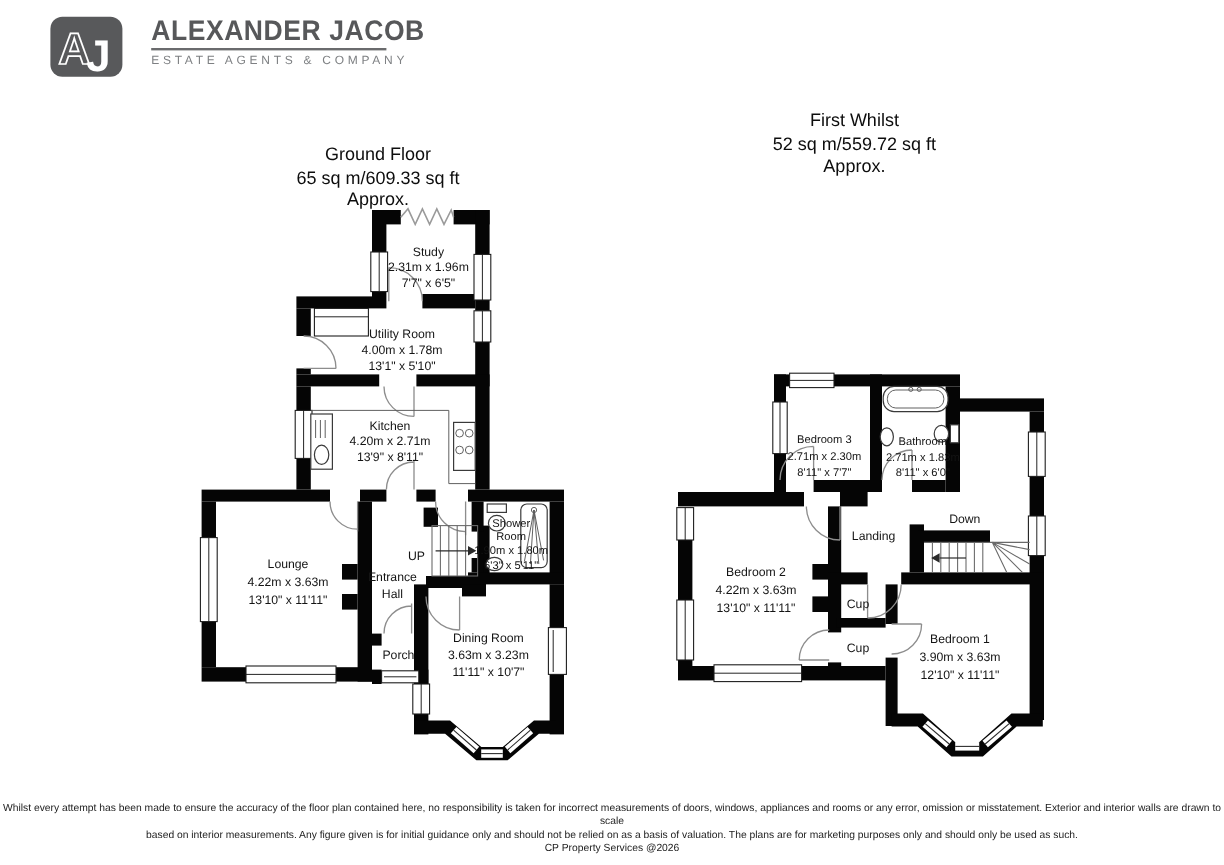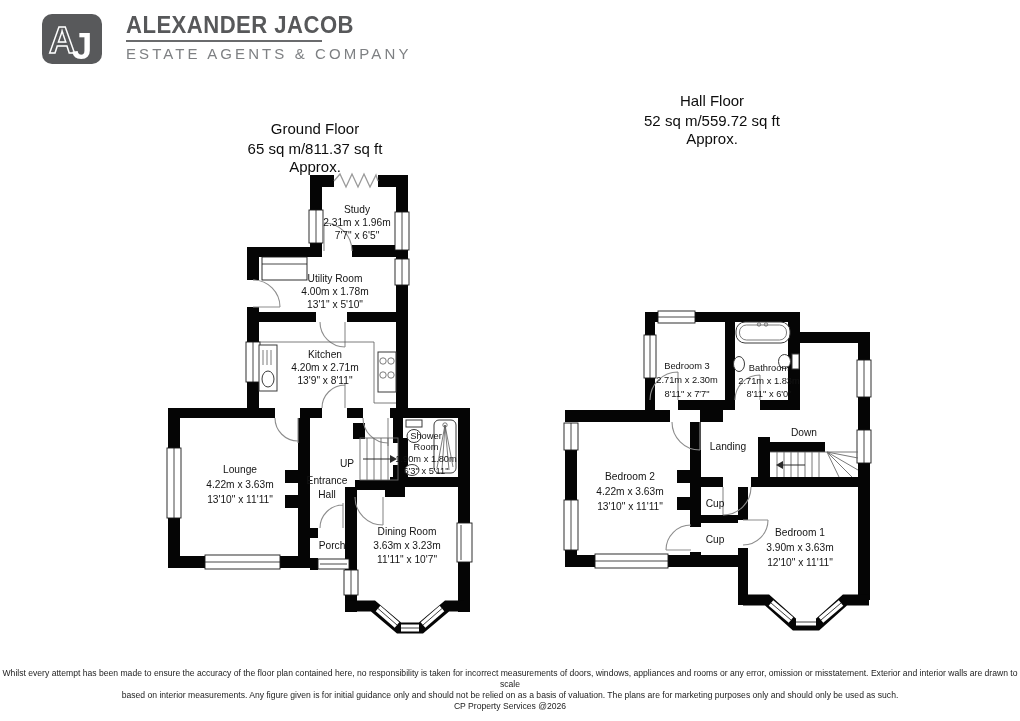--- a/index.html
+++ b/index.html
@@ -4,21 +4,21 @@
 <style>
   html,body{margin:0;padding:0;background:#fff;}
   .page{position:relative;width:1020px;height:721px;background:#fff;overflow:hidden;
         font-family:"Liberation Sans",sans-serif;color:#111;}
   
   .logo{position:absolute;left:40px;top:12px;display:flex;align-items:flex-start;}
   .logo-text{margin-left:20px;display:inline-block;}
   .logo-name{font-size:23.5px;font-weight:bold;color:#57585a;letter-spacing:.5px;
              transform:scaleX(.94);transform-origin:left;white-space:nowrap;}
   .logo-rule{height:2px;background:#6a6b6d;width:196px;margin:1px 0 3px 0;}
-  .logo-tagline{font-size:15px;letter-spacing:3.1px;color:#7e8083;white-space:nowrap;}
+  .logo-tagline{font-size:10px;letter-spacing:3.1px;color:#7e8083;white-space:nowrap;}
   
   .floor-title{position:absolute;width:310px;text-align:center;font-size:15px;
                line-height:18px;color:#0d0d0d;}
   .floor-title .t1{margin-bottom:2px;}
   
   .wall{fill:#050505;}
   .win{fill:#ffffff;stroke:#1a1a1a;stroke-width:0.9;}
   .winline{stroke:#1a1a1a;stroke-width:0.8;fill:none;}
   .door{stroke:#8d8d8d;stroke-width:1.1;fill:none;}
   .fix{fill:#fff;stroke:#3a3a3a;stroke-width:1;}
@@ -49,25 +49,25 @@
     </svg>
     <div class="logo-text">
       <div class="logo-name">ALEXANDER JACOB</div>
       <div class="logo-rule"></div>
       <div class="logo-tagline">ESTATE AGENTS &amp; COMPANY</div>
     </div>
   </div>
 
   <div class="floor-title" style="left:160px;top:92px;margin-top:28px;">
     <div class="t1">Ground Floor</div>
-    <div>65 sq m/811.37 sq ft</div>
+    <div>65 sq m/609.33 sq ft</div>
     <div>Approx.</div>
   </div>
   <div class="floor-title" style="left:557px;top:92px;">
-    <div class="t1">Hall Floor</div>
+    <div class="t1">First Whilst</div>
     <div>52 sq m/559.72 sq ft</div>
     <div>Approx.</div>
   </div>
 
   <svg class="plan" style="left:150px;top:165px;" width="330" height="480" viewBox="0 0 330 480">
     <g>
       <rect class="wall" x="160" y="10" width="24" height="12"></rect>
       <rect class="wall" x="228" y="10" width="30" height="12"></rect>
       <rect class="wall" x="160" y="10" width="12" height="35"></rect>
       <rect class="wall" x="160" y="78" width="12" height="14"></rect>

